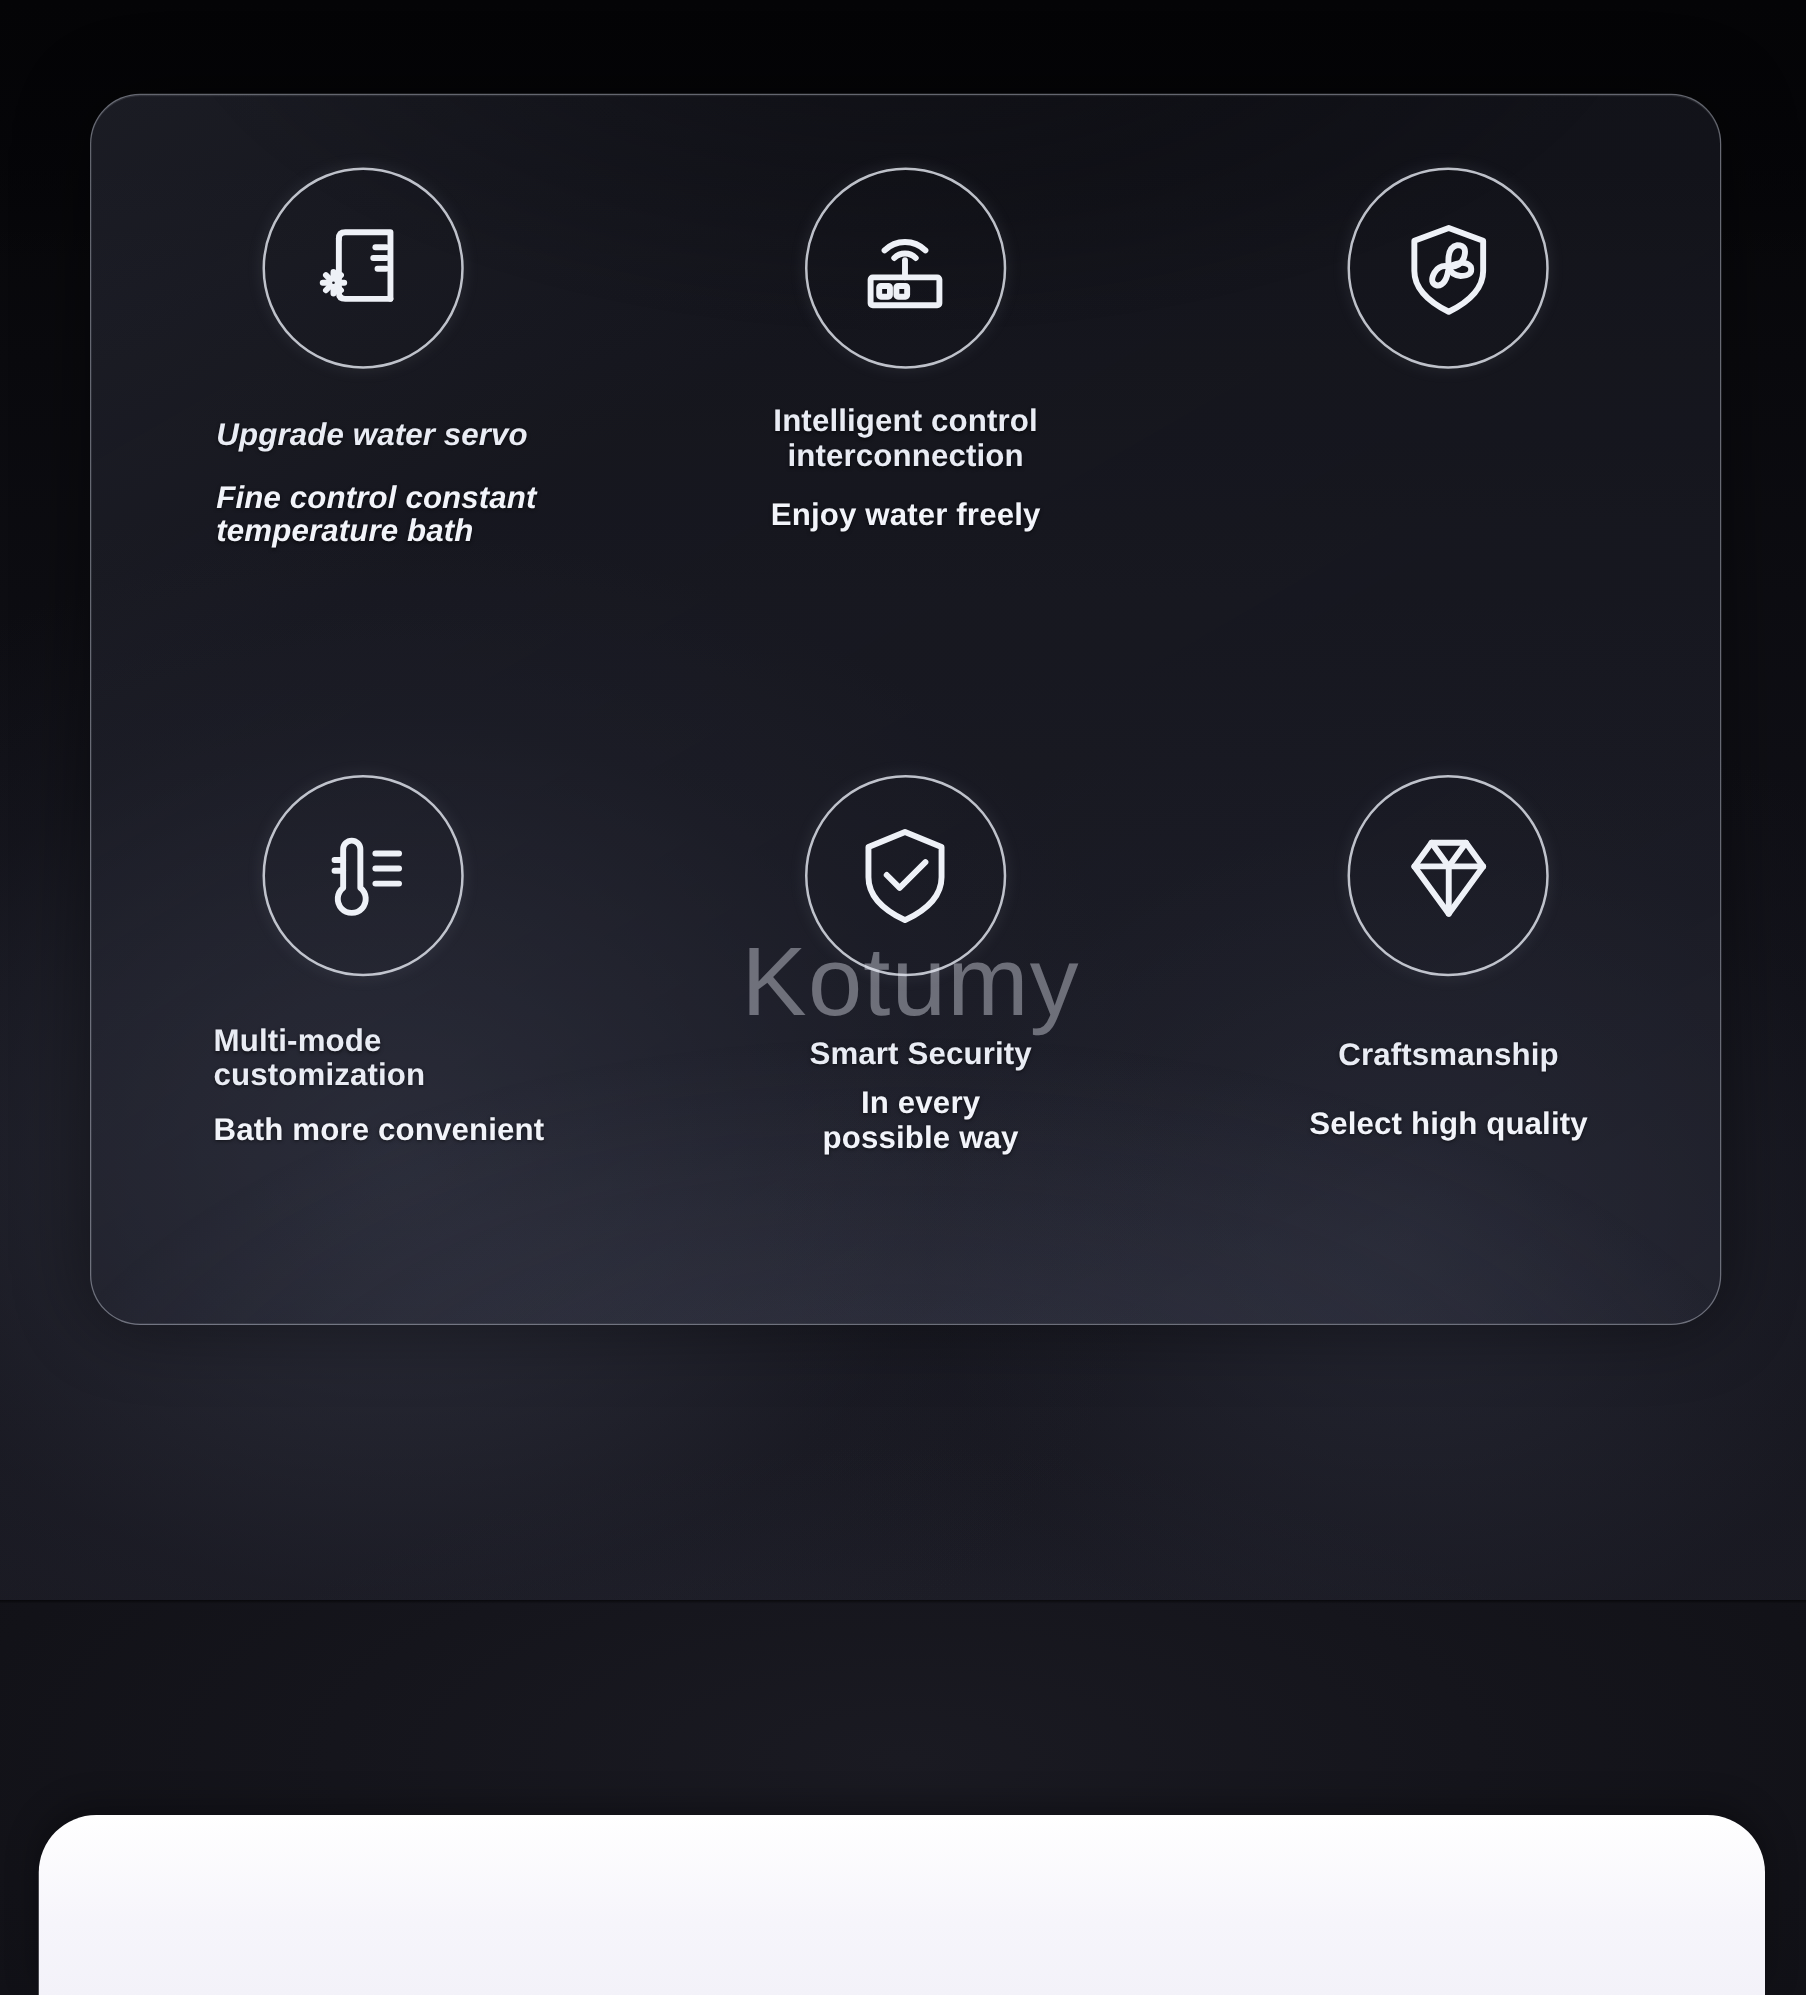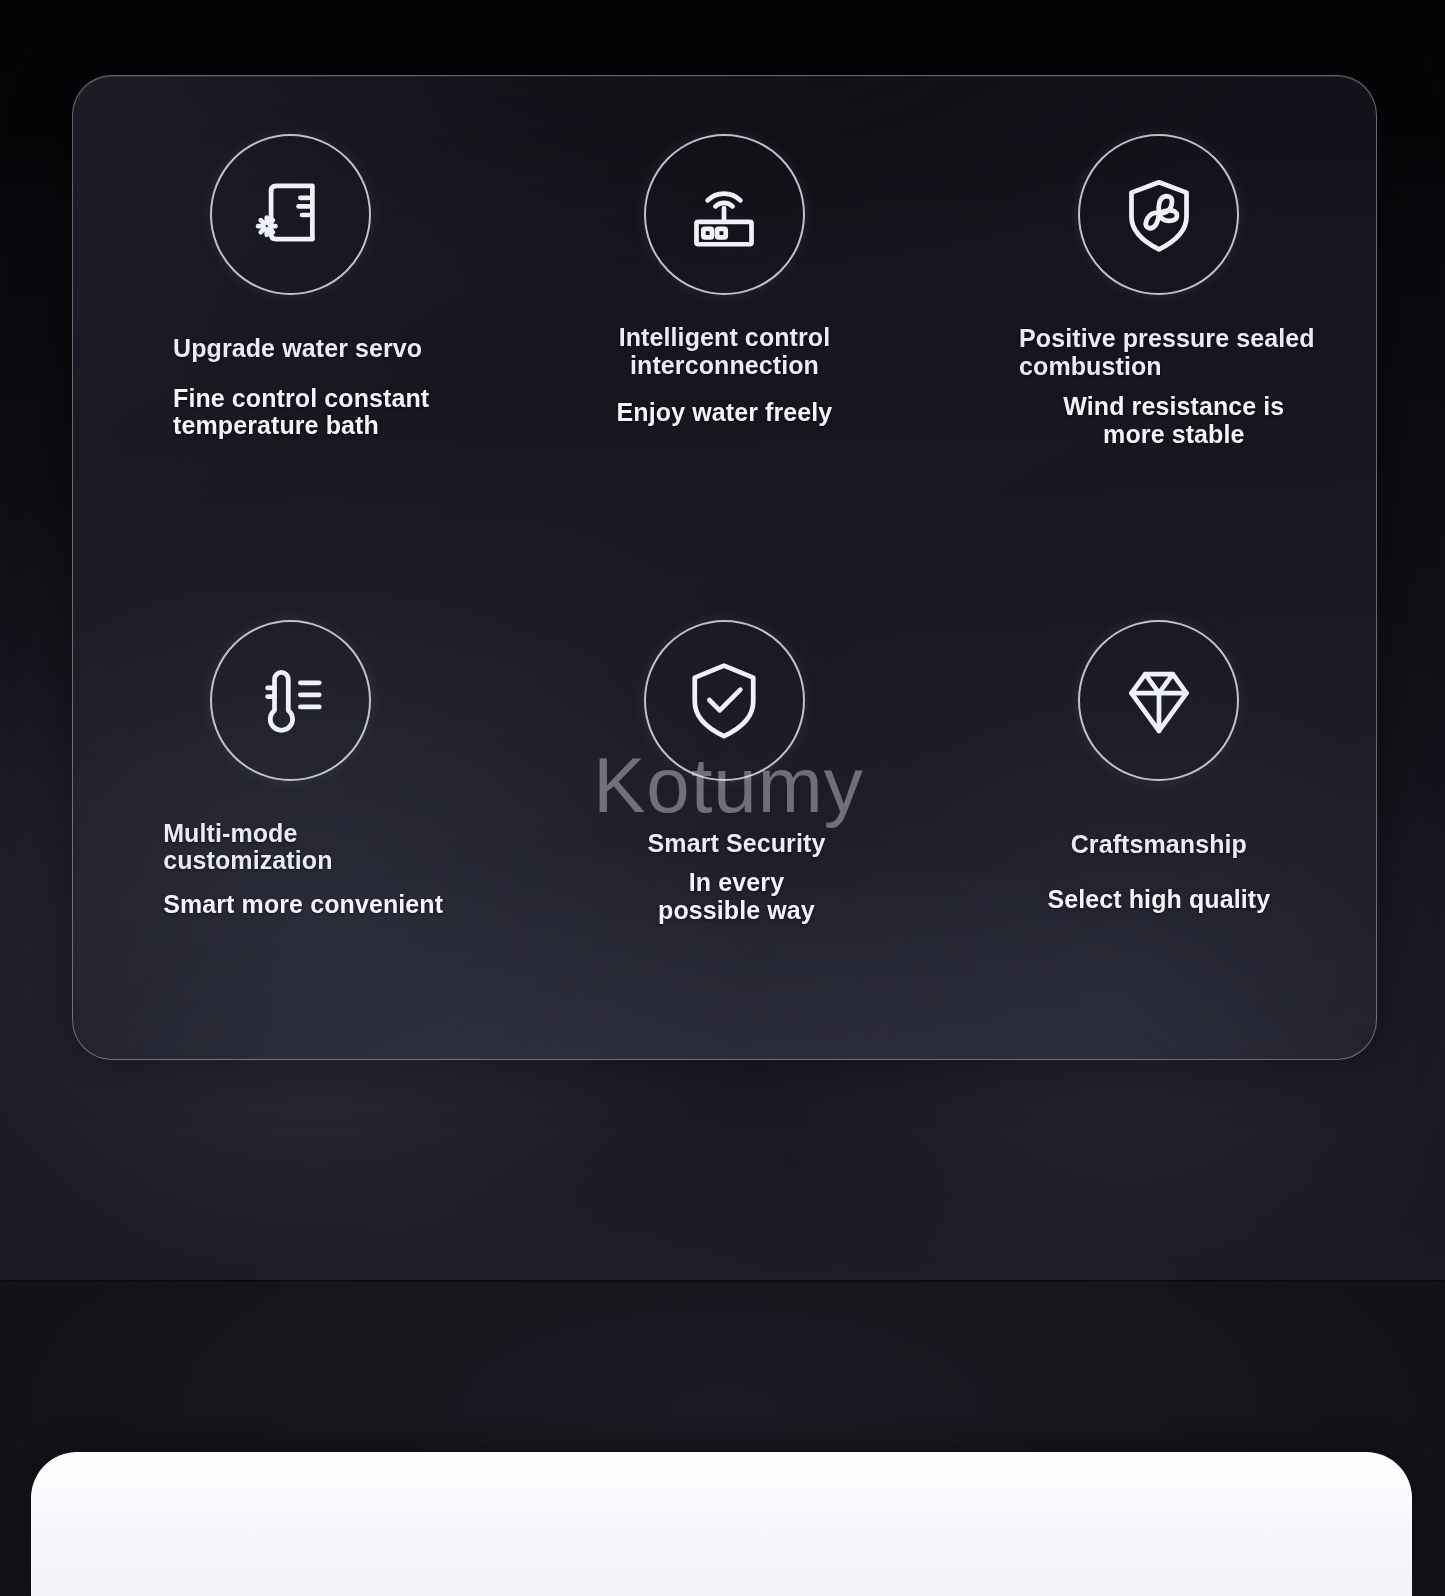--- a/index.html
+++ b/index.html
@@ -135,21 +135,21 @@
     color: #f2f4fa;
     font-size: 25px;
     font-weight: 700;
     line-height: 1.1;
     letter-spacing: 0.1px;
     white-space: pre-line;
     text-shadow: 0 1px 3px rgba(0,0,0,0.55);
   }
 
   
-  .cell-0 .caption { transform: translateX(-2px); }
+  .cell-0 .caption { transform: translateX(-2px); font-style: italic; }
   .cell-0 .cap-title, .cell-0 .cap-sub { text-align: left; }
   .cell-0 .caption { text-align: left; padding-left: 44px; }
 
   .cell-1 .caption { margin-top: 29px; }
   .cell-1 .cap-sub { margin-top: 20px; }
 
   .cell-2 .caption { margin-top: 30px; padding-left: 34px; text-align: left; }
   .cell-2 .cap-sub { margin-top: 13px; text-align: center; padding-left: 14px;}
 
   .cell-3 .caption { margin-top: 39px; text-align: left; padding-left: 44px; }
@@ -262,43 +262,37 @@
 
       <div class="cell cell-2">
         <div class="icon-circle">
           <svg viewBox="0 0 100 100">
             <path d="M50 12 L82 24 L82 52 Q82 74 50 90 Q18 74 18 52 L18 24 Z"></path>
             <path d="M50 48 Q48 30 58 28 Q68 28 64 40 Q60 49 50 48 Z"></path>
             <path d="M50 48 Q36 38 40 30 Q46 24 52 34 Q56 42 50 48 Z" transform="rotate(120 50 48)"></path>
             <path d="M50 48 Q36 38 40 30 Q46 24 52 34 Q56 42 50 48 Z" transform="rotate(240 50 48)"></path>
           </svg>
         </div>
-        <div class="caption">
-          <div class="cap-title">Positive pressure sealed
-combustion</div>
-          <div class="cap-sub">Wind resistance is
-more stable</div>
-        </div>
       </div>
 
       <div class="cell cell-3 r2">
         <div class="icon-circle">
           <svg viewBox="0 0 100 100">
             <path d="M32 62 L32 26 A8 8 0 0 1 48 26 L48 62 A13 13 0 1 1 32 62 Z"></path>
             <path d="M24 36 L32 36"></path>
             <path d="M24 46 L32 46"></path>
             <path d="M62 30 L84 30"></path>
             <path d="M62 44 L84 44"></path>
             <path d="M62 58 L84 58"></path>
           </svg>
         </div>
         <div class="caption">
           <div class="cap-title">Multi-mode
 customization</div>
-          <div class="cap-sub">Smart more convenient</div>
+          <div class="cap-sub">Bath more convenient</div>
         </div>
       </div>
 
       <div class="cell cell-4 r2">
         <div class="icon-circle">
           <svg viewBox="0 0 100 100">
             <path d="M50 10 L84 24 L84 52 Q84 76 50 92 Q16 76 16 52 L16 24 Z"></path>
             <path d="M33 50 L45 62 L69 38"></path>
           </svg>
         </div>

